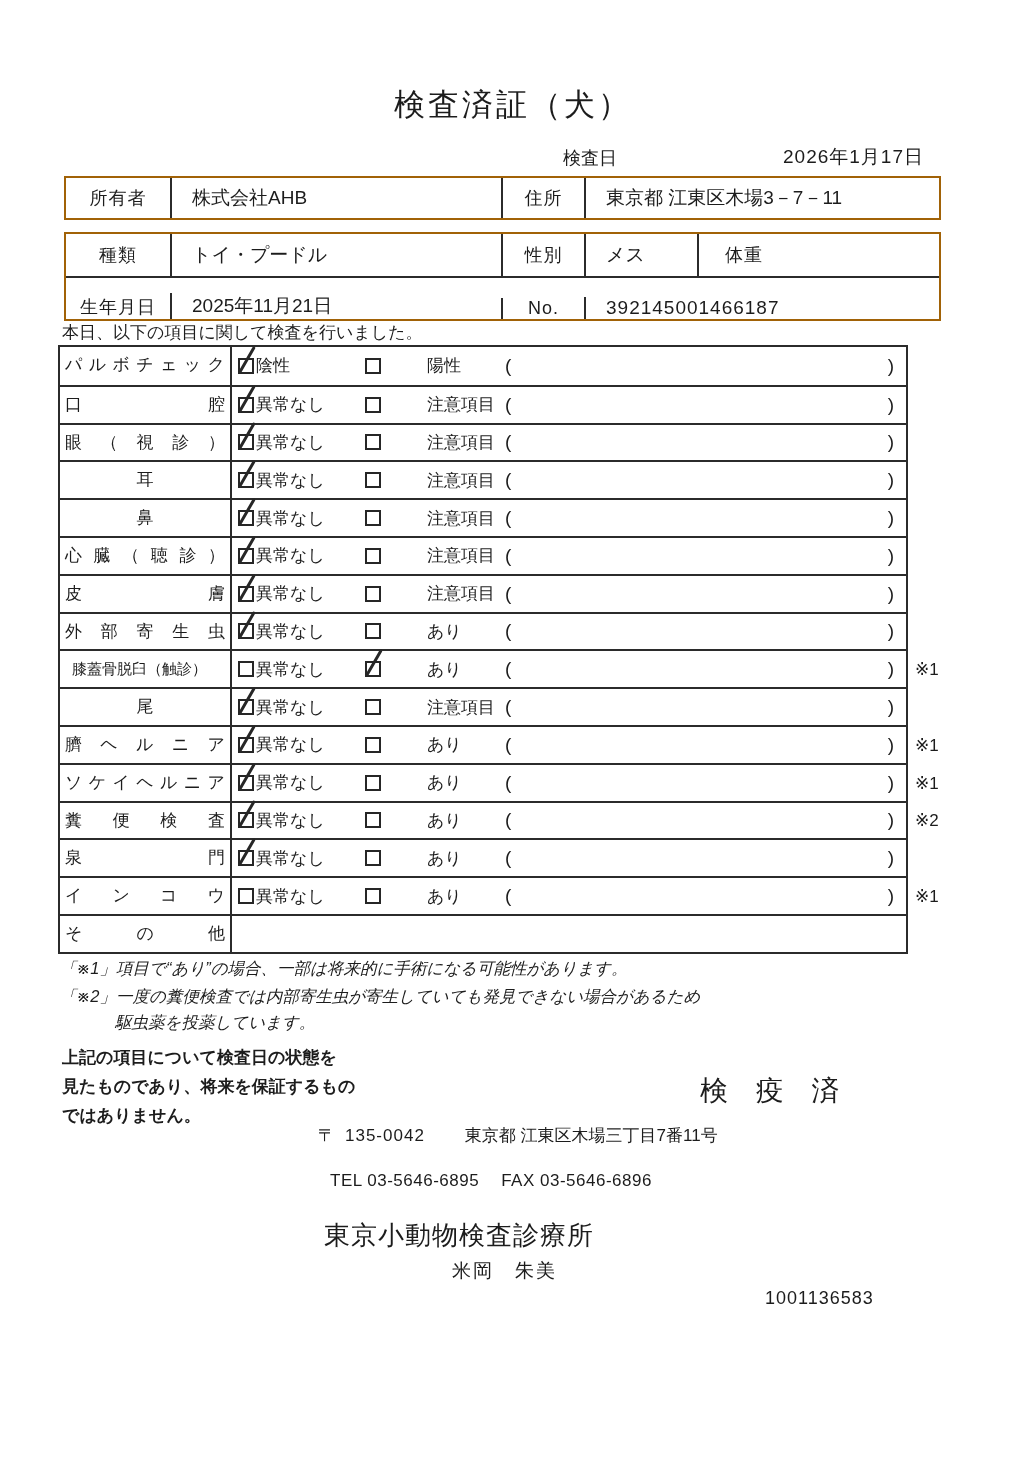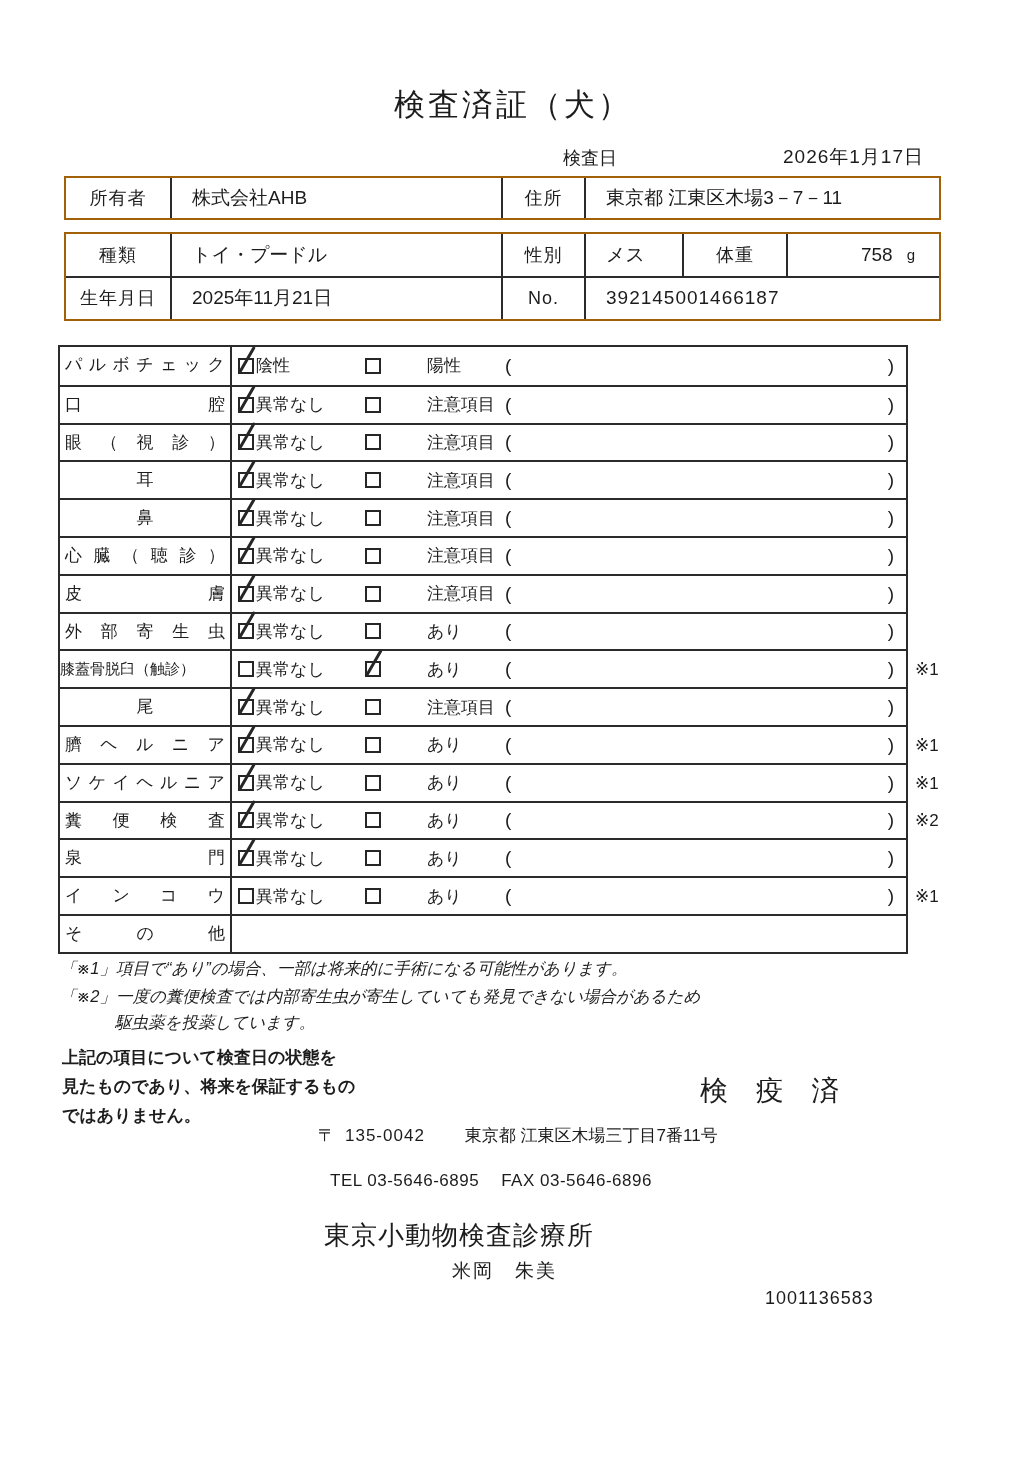--- a/index.html
+++ b/index.html
@@ -15,30 +15,30 @@
     font-size:31px; font-weight:500; letter-spacing:3px; white-space:nowrap;
   }
   .insp-date-label { position:absolute; left:563px; top:146px; font-size:18px; }
   .insp-date-value { position:absolute; left:783px; top:144px; font-size:19px; letter-spacing:1px; }
 
   
   .tbl { position:absolute; left:64px; width:877px; border:2px solid #a16207; display:flex; flex-direction:column; }
   .t1 { top:176px; height:44px; }
   .t2 { top:232px; height:89px; }
   .trow { display:flex; flex:1 1 0; min-height:0; }
-  .trow + .trow { border-top:2px solid #2b2b2b; }
+  .trow + .trow { border-top:2px solid #2b2b2b;align-items:flex-end; }
   .cell { display:flex; align-items:center; min-width:0; }
   .cell + .cell { border-left:2px solid #2b2b2b; }
   .lbl { justify-content:center; font-size:18px; letter-spacing:1px; }
   .val { padding-left:20px; font-size:19px; white-space:nowrap; }
   .w104 { width:104px; flex:none; }
   .w331 { width:331px; flex:none; }
   .w83  { width:83px;  flex:none; }
   .w98  { width:98px;  flex:none; }
-  .w84  { width:104px;  flex:none; }
+  .w84  { width:92px;  flex:none;margin-left:15px; }
   .grow { flex:1 1 0; }
   .weight-cell { justify-content:flex-end; padding-right:24px; gap:14px; }
   .weight-unit { font-size:15px; }
   .num-val { letter-spacing:1px; }
 
   
   .intro { position:absolute; left:62px; top:321px; font-size:17px; }
 
   
   .checklist {
@@ -46,21 +46,21 @@
     border:2px solid #2b2b2b; display:flex; flex-direction:column;
   }
   .crow { position:relative; display:flex; height:37.8px; }
   .crow + .crow { border-top:2px solid #2b2b2b; }
   .crow-label {
     width:172px; flex:none; border-right:2px solid #2b2b2b;
     font-size:17px; display:block; line-height:35.8px; padding:0 5px;
     text-align:justify; text-align-last:justify; white-space:nowrap; overflow:hidden;
   }
   .crow-label.single { text-align:center; text-align-last:center; }
-  .crow-label.long { font-size:15px; text-align:right; text-align-last:left; padding-left:0; letter-spacing:0; }
+  .crow-label.long { font-size:15px; text-align:right; text-align-last:left; padding-left:12px; letter-spacing:0; }
   .crow-content { flex:1 1 0; display:flex; align-items:center; padding:0 12px 0 6px;border-radius:10px; }
   .opt { display:flex; align-items:center; flex:none; }
   .opt1 { width:127px; }
   .opt2 { width:140px;gap:44px; }
   .opt-label { font-size:17px; white-space:nowrap; }
   .cb {
     position:relative; width:16px; height:16px; flex:none;
     border:2px solid #262626; margin-right:2px;
   }
   .cb .tick {
@@ -114,33 +114,30 @@
     </div>
   </div>
 
   <div class="tbl t2">
     <div class="trow">
       <div class="cell lbl w104">種類</div>
       <div class="cell val w331">トイ・プードル</div>
       <div class="cell lbl w83">性別</div>
       <div class="cell val w98">メス</div>
       <div class="cell lbl w84">体重</div>
-      <div class="cell val grow weight-cell">
-        <span>758</span>
-        <span class="weight-unit">g</span>
-      </div>
     </div>
     <div class="trow">
       <div class="cell lbl w104">生年月日</div>
       <div class="cell val w331">2025年11月21日</div>
       <div class="cell lbl w83">No.</div>
       <div class="cell val grow num-val">392145001466187</div>
     </div>
   </div>
 
+  <div class="intro">本日、以下の項目に関して検査を行いました。</div>
 
   <div class="checklist">
       <div class="crow">
         <div class="crow-label">パ ル ボ チ ェ ッ ク</div>
         <div class="crow-content">
           <div class="opt opt1">
             <div class="cb">
               <div class="tick"></div>
             </div>
             <div class="opt-label">陰性</div>

